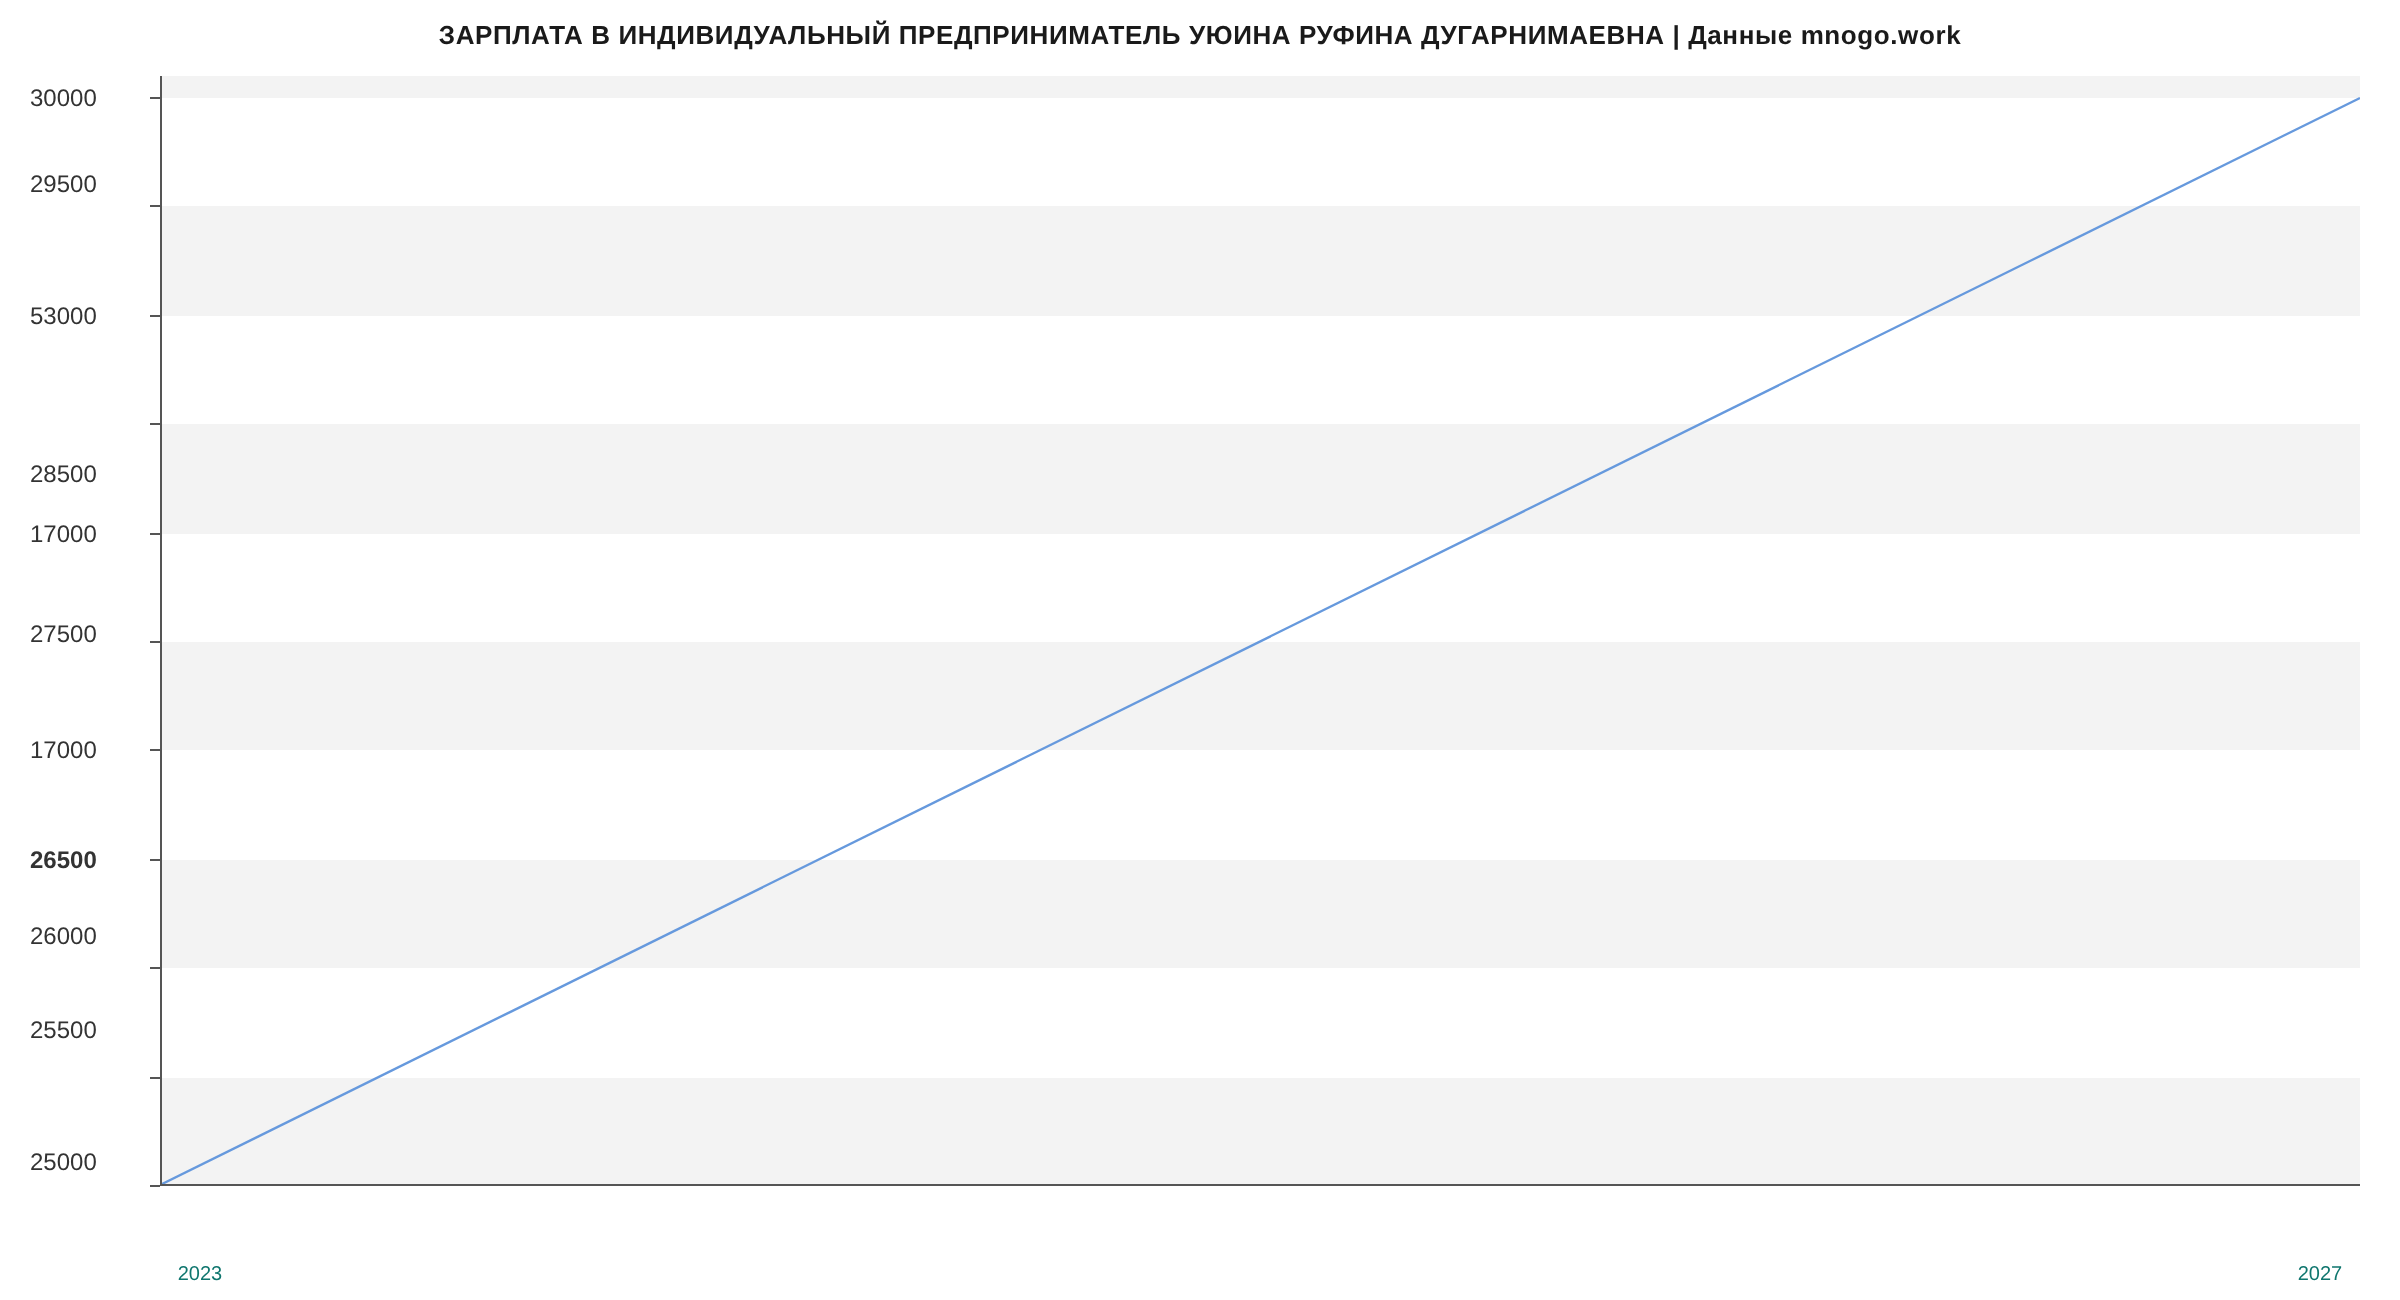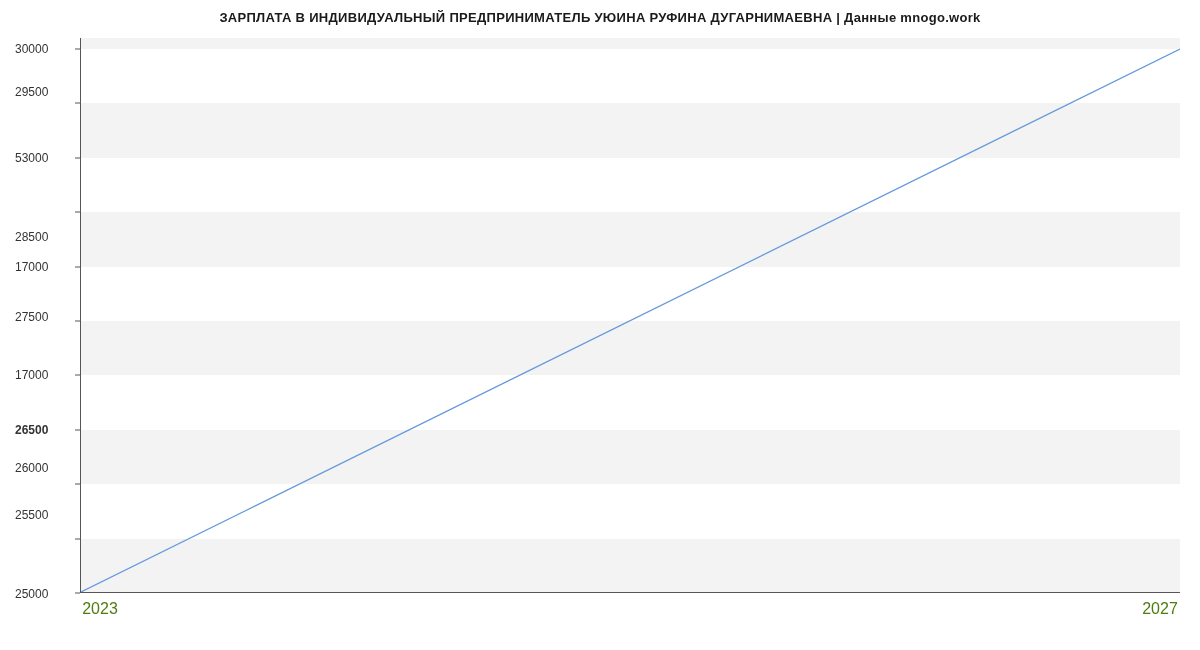--- a/index.html
+++ b/index.html
@@ -55,23 +55,23 @@
   .y-tick-mark {
     position: absolute;
     left: 75px;
     width: 5px;
     height: 1px;
     background: #555;
     transform: translateY(-0.5px);
   }
   .x-tick {
     position: absolute;
-    top: 600px;
-    font-size: 16px;
-    color: #4d7c0f;
+    top: 632px;
+    font-size: 10px;
+    color: #0f766e;
     transform: translateX(-50%);
   }
   .line-svg {
     position: absolute;
     top: 0;
     left: 0;
     width: 100%;
     height: 100%;
   }
   .line-path {
@@ -79,21 +79,21 @@
     stroke: #6699dd;
     stroke-width: 1.2;
   }
 </style>
 </head>
 <body>
 
 <div class="container">
   <div class="title">ЗАРПЛАТА В ИНДИВИДУАЛЬНЫЙ ПРЕДПРИНИМАТЕЛЬ УЮИНА РУФИНА ДУГАРНИМАЕВНА | Данные mnogo.work</div>
 
-  <div class="y-tick" style="top:594px;">25000</div>
+  <div class="y-tick" style="top:581px;">25000</div>
   <div class="y-tick-mark" style="top:593px;"></div>
 
   <div class="y-tick" style="top:515px;">25500</div>
   <div class="y-tick-mark" style="top:538.6px;"></div>
 
   <div class="y-tick" style="top:468px;">26000</div>
   <div class="y-tick-mark" style="top:484.2px;"></div>
 
   <div class="y-tick" style="top:429.8px;font-weight:bold;">26500</div>
   <div class="y-tick-mark" style="top:429.8px;"></div>

